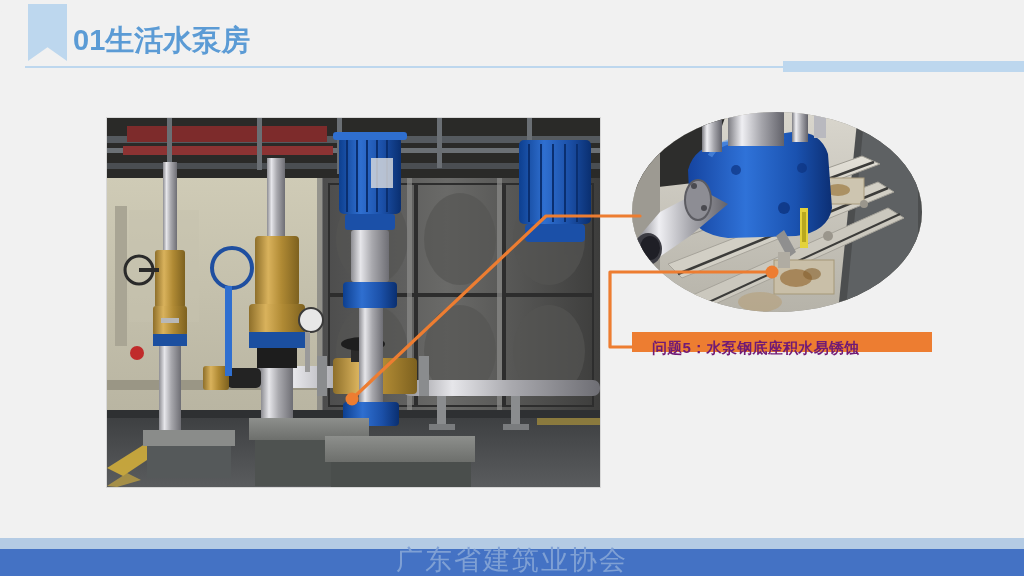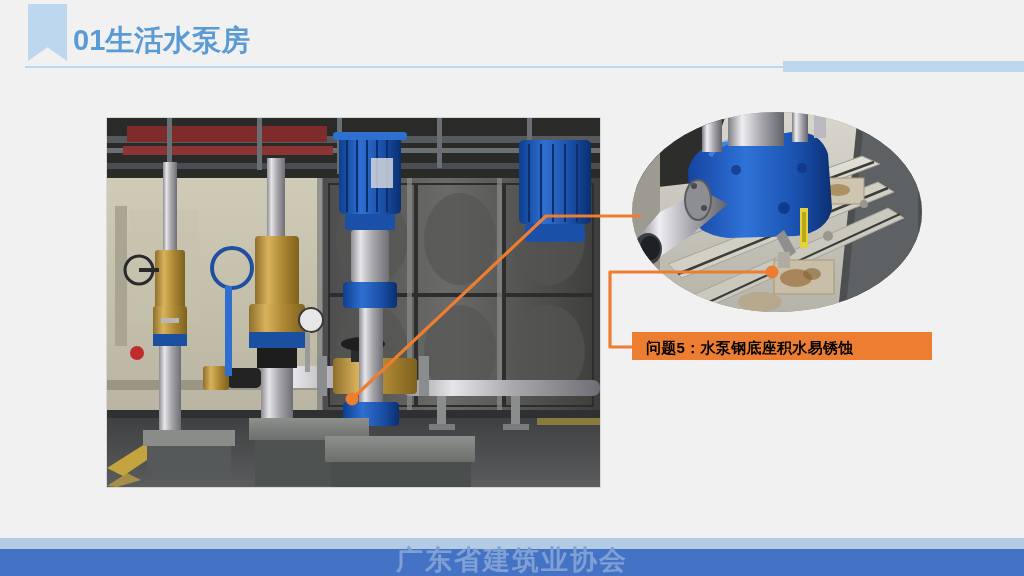--- a/index.html
+++ b/index.html
@@ -82,27 +82,27 @@
     position: absolute;
     left: 0; top: 0;
     width: 1024px; height: 576px;
     pointer-events: none;
   }
 
   
   #callout-title {
     position: absolute;
     left: 632px; top: 332px;
-    width: 300px; height: 28px;
+    width: 300px; height: 20px;
     background: #ed7d31;
-    color: #000000;
+    color: #701a75;
     font-size: 15px;
     font-weight: bold;
     line-height: 32px;
-    padding-left: 14px;
+    padding-left: 20px;
     box-sizing: border-box;
     white-space: nowrap;
     letter-spacing: 0.3px;
   }
   #callout-body {
     position: absolute;
     left: 632px; top: 364px;
     width: 300px; height: 128px;
     background: #ececec;
     box-sizing: border-box;
@@ -130,21 +130,20 @@
   #footer-text {
     position: absolute;
     left: 0; top: 545px;
     width: 1024px;
     text-align: center;
     font-size: 27px;
     color: #7fa0d4;
     line-height: 31px;
     letter-spacing: 2px;
     white-space: nowrap;
-    font-weight: bold;
   }
 </style>
 </head>
 <body>
 
 <div id="slide">
 
   <div id="header-ribbon"></div>
   <div id="header-title">01生活水泵房</div>
   <div id="header-rule"></div>

